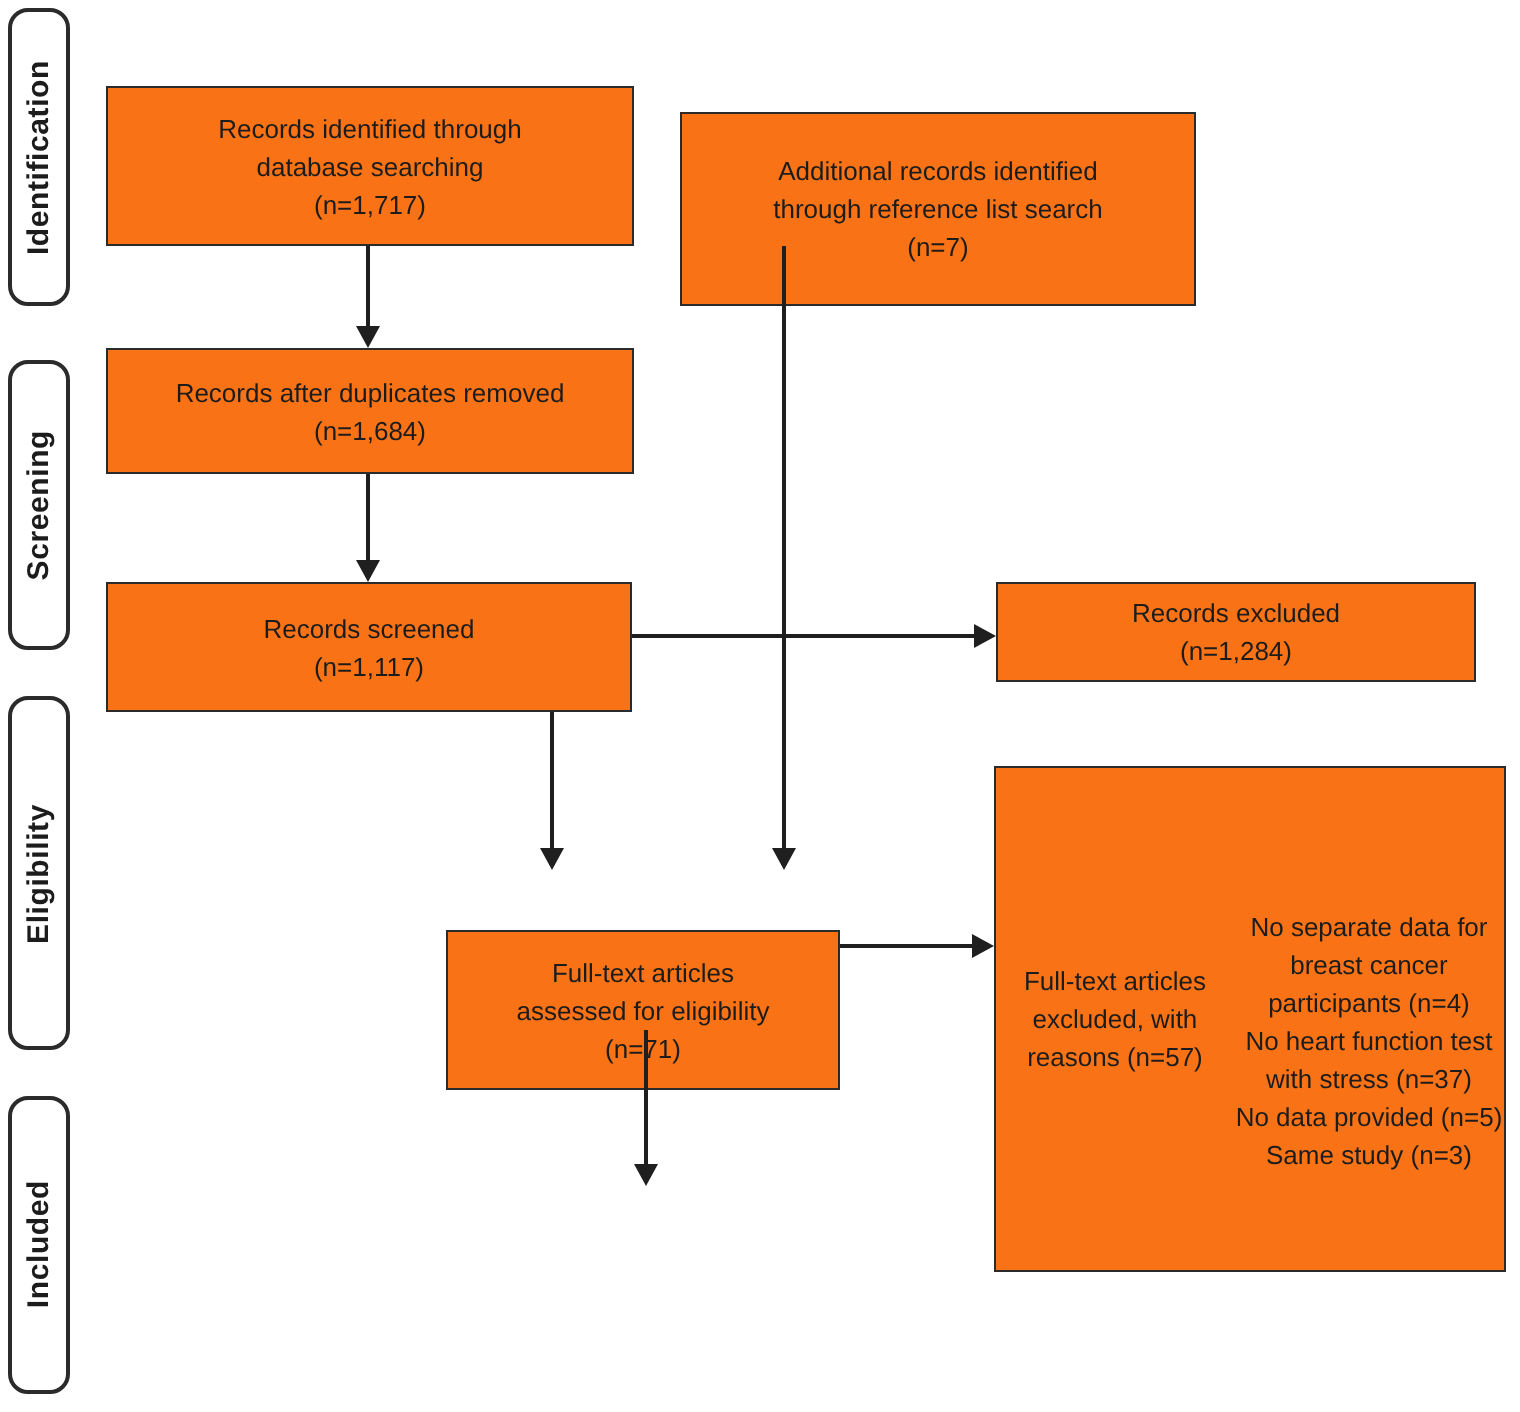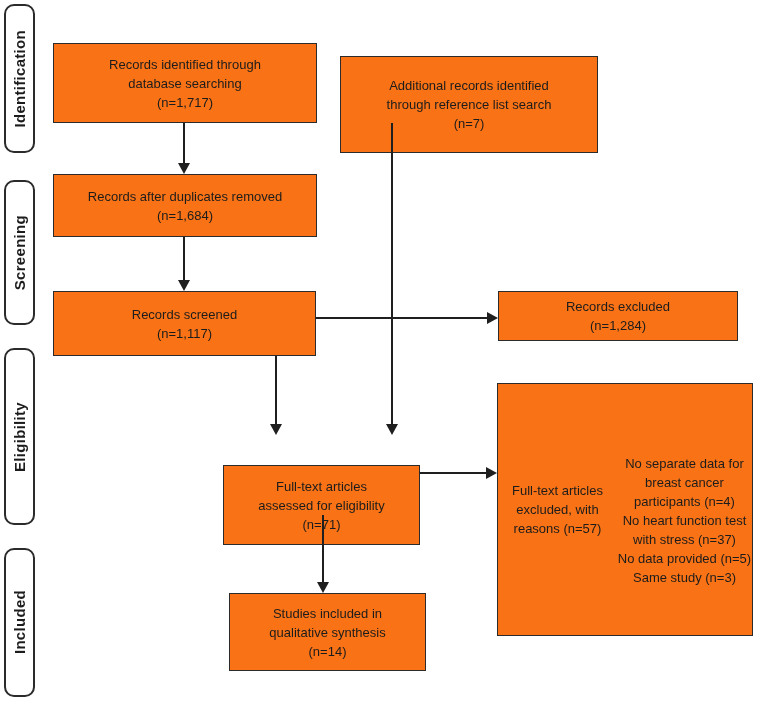--- a/index.html
+++ b/index.html
@@ -133,25 +133,20 @@
   <div class="box reasons" id="box-g">
     <span class="grp">Full-text articles excluded, with
 reasons (n=57)</span>
     <span class="grp grp2">No separate data for breast cancer
 participants (n=4)
 No heart function test
 with stress (n=37)
 No data provided (n=5)
 Same study (n=3)</span>
   </div>
-  <div class="box" id="box-h">
-    <span class="txt">Studies included in
-qualitative synthesis
-(n=14)</span>
-  </div>
 
   <div>
     <div class="vline" style="left:183px; top:123px; height:41px;"></div>
     <div class="head-down" style="left:178px; top:163px;"></div>
   </div>
 
   <div>
     <div class="vline" style="left:183px; top:237px; height:44px;"></div>
     <div class="head-down" style="left:178px; top:280px;"></div>
   </div>

